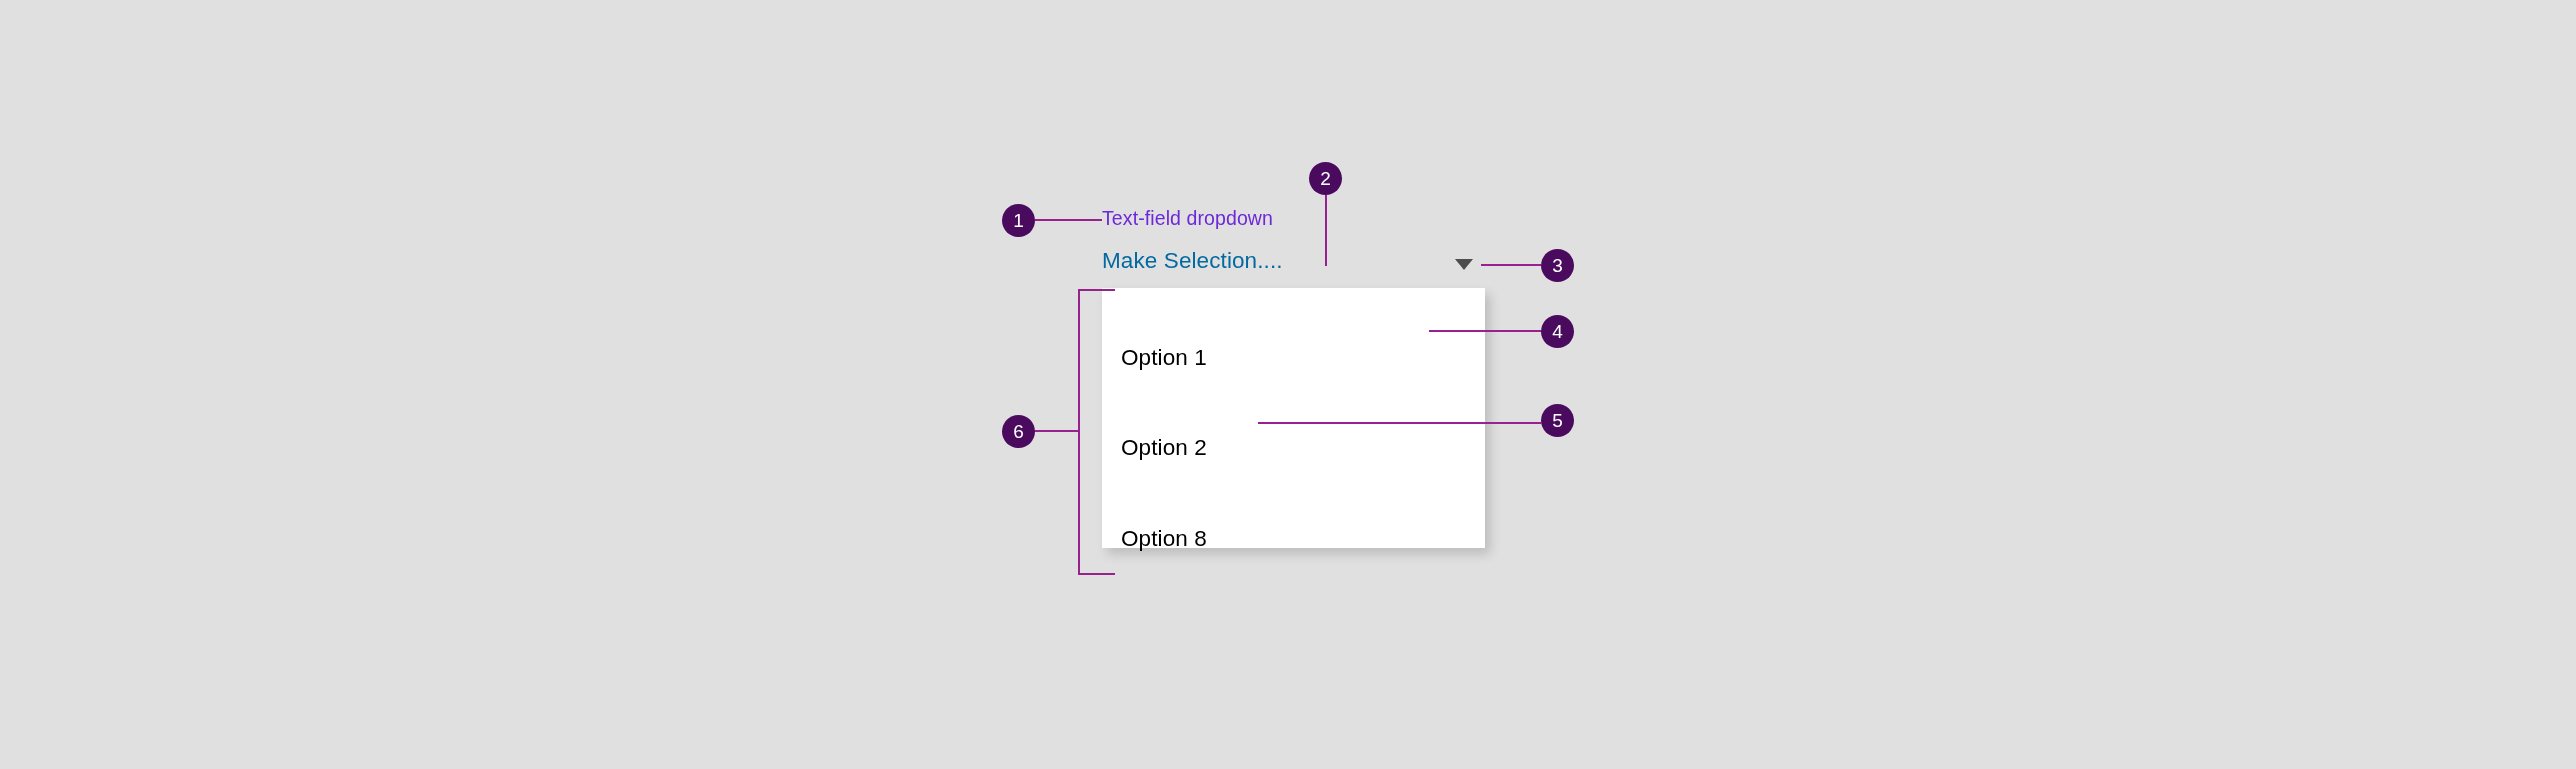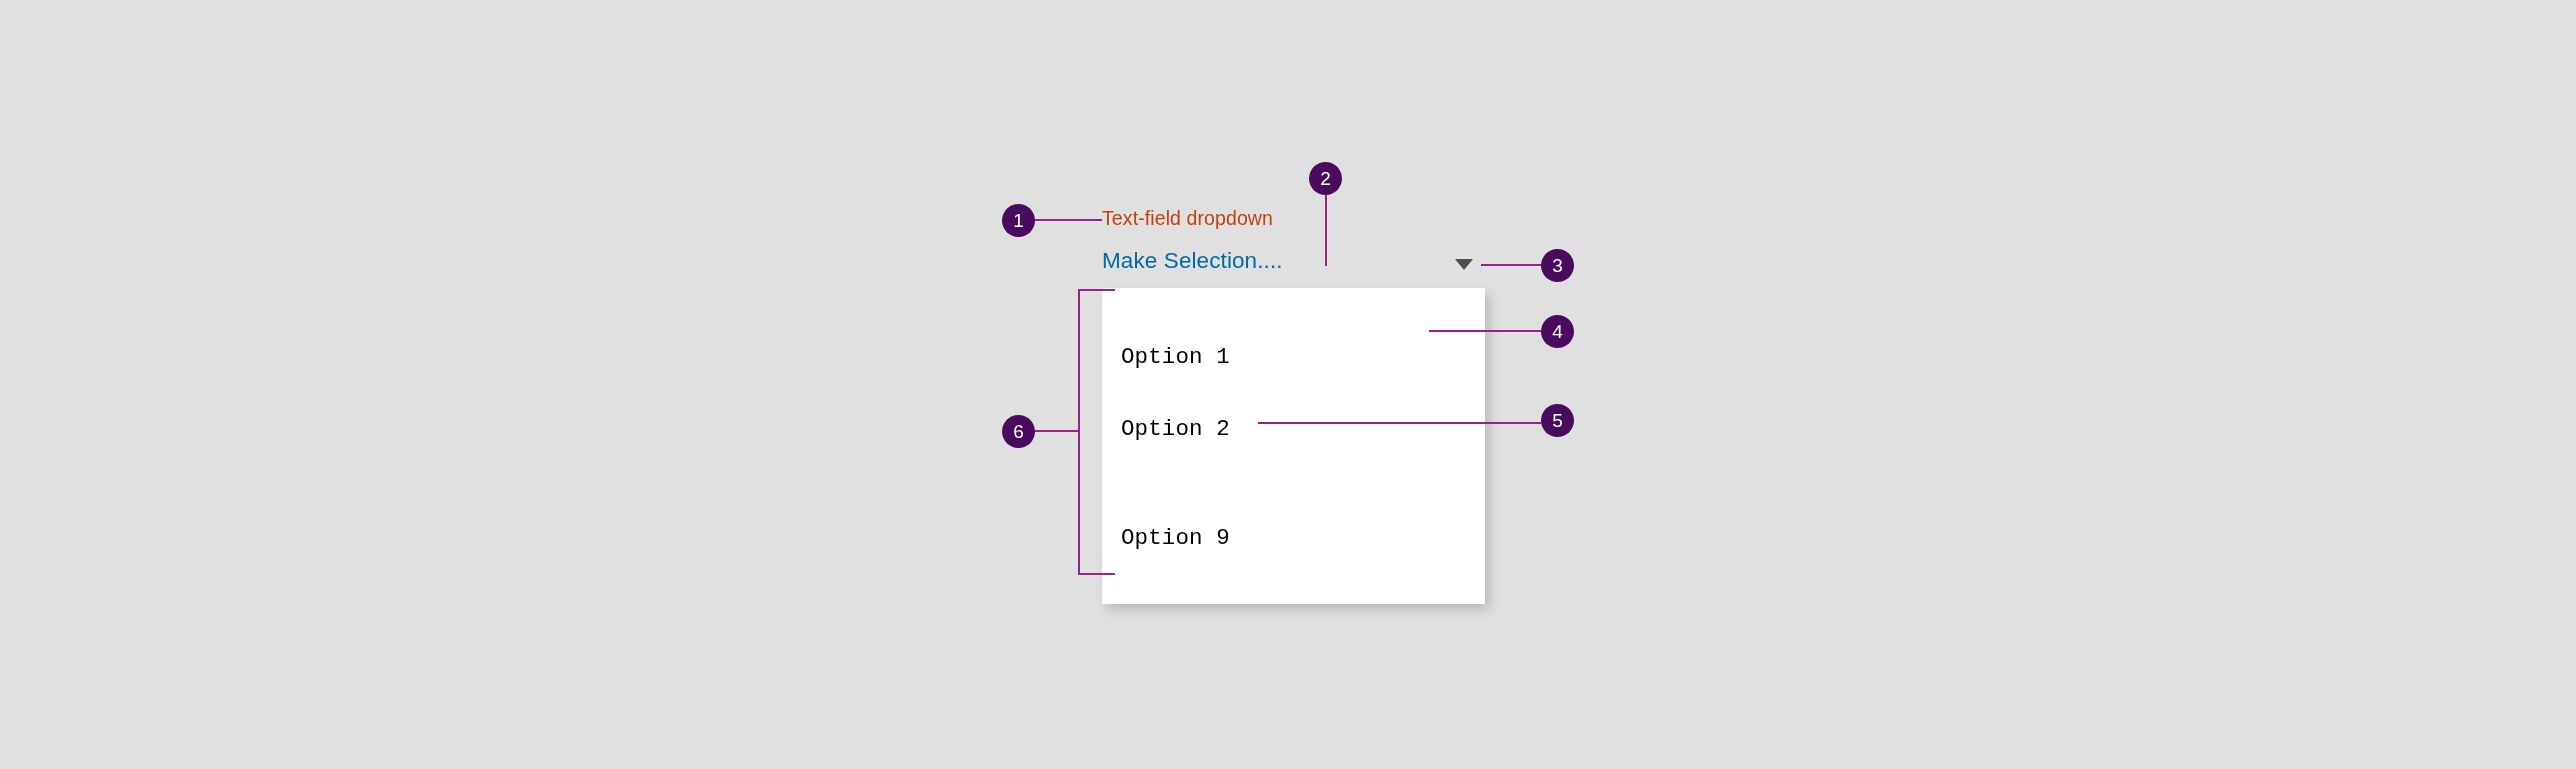--- a/index.html
+++ b/index.html
@@ -20,21 +20,21 @@
     background: #e0e0e0;
   }
 
   
   .field-label {
     position: absolute;
     left: 1102px;
     top: 207px;
     font-size: 19.5px;
     line-height: 22.5px;
-    color: #c2410c;
+    color: #6d28d9;
     white-space: nowrap;
     letter-spacing: 0.1px;
   }
   .field-value {
     position: absolute;
     left: 1102px;
     top: 247px;
     font-size: 22.5px;
     line-height: 27px;
     color: #0369a1;
@@ -50,36 +50,35 @@
     border-left: 9px solid transparent;
     border-right: 9px solid transparent;
     border-top: 11.2px solid #4d4d4d;
   }
 
   .menu-panel {
     position: absolute;
     left: 1102px;
     top: 288px;
     width: 383px;
-    height: 316px;
+    height: 260px;
     background: #ffffff;
     box-shadow: 4.5px 6px 10.5px rgba(0, 0, 0, 0.16);
-    font-family: Liberation Mono, monospace;
   }
   .menu-item {
     position: absolute;
     left: 19px;
     font-size: 22.5px;
     line-height: 27px;
     color: #000000;
     white-space: nowrap;
     letter-spacing: 0.1px;
   }
   .menu-item.i0 { top: 56px; }
-  .menu-item.i1 { top: 128px; }
+  .menu-item.i1 { top: 146px; }
   .menu-item.i2 { top: 237px; }
 
   
   .badge {
     position: absolute;
     width: 33px;
     height: 33px;
     border-radius: 50%;
     background: #4a0a5e;
     color: #ffffff;
@@ -121,21 +120,21 @@
 
   <div class="field-label">Text-field dropdown</div>
 
   <div class="field-value">Make Selection....</div>
 
   <div class="caret-icon"></div>
 
   <div class="menu-panel">
     <div class="menu-item i0">Option 1</div>
     <div class="menu-item i1">Option 2</div>
-    <div class="menu-item i2">Option 9</div>
+    <div class="menu-item i2">Option 8</div>
   </div>
 
   <div class="leader h leader-1"></div>
   <div class="badge badge-1">1</div>
 
   <div class="leader v leader-2"></div>
   <div class="badge badge-2">2</div>
 
   <div class="leader h leader-3"></div>
   <div class="badge badge-3">3</div>

